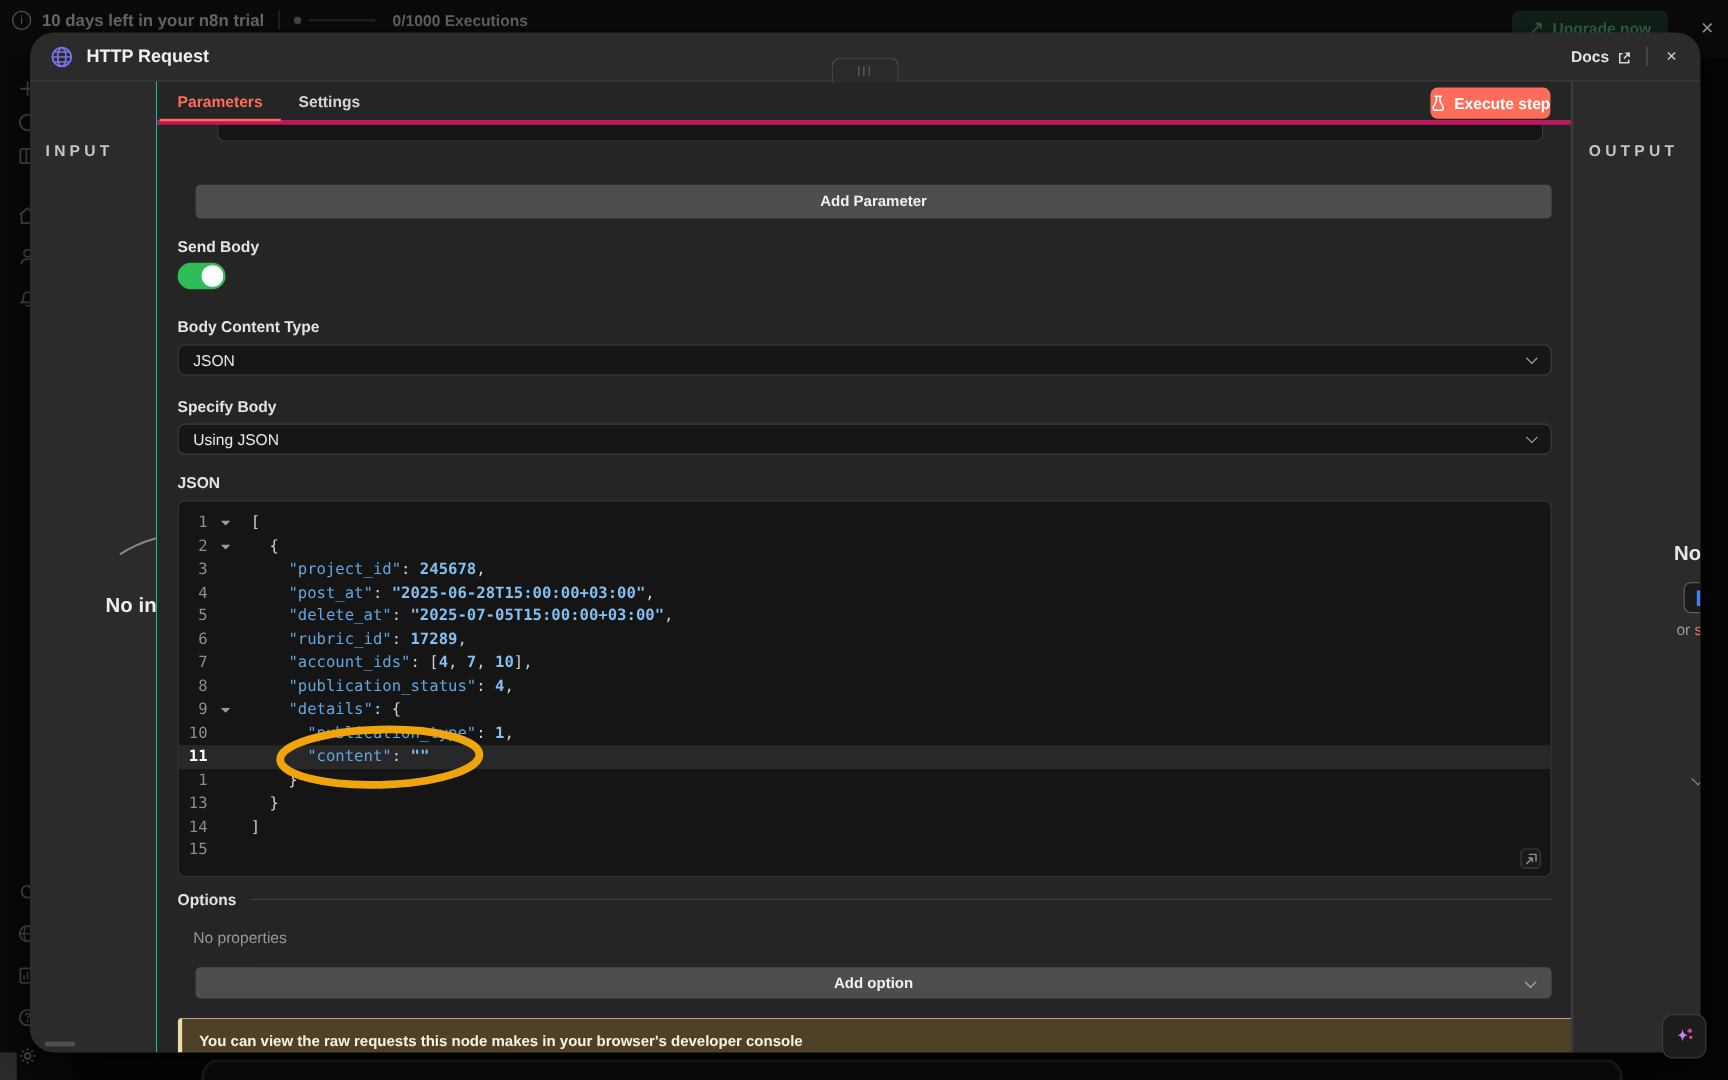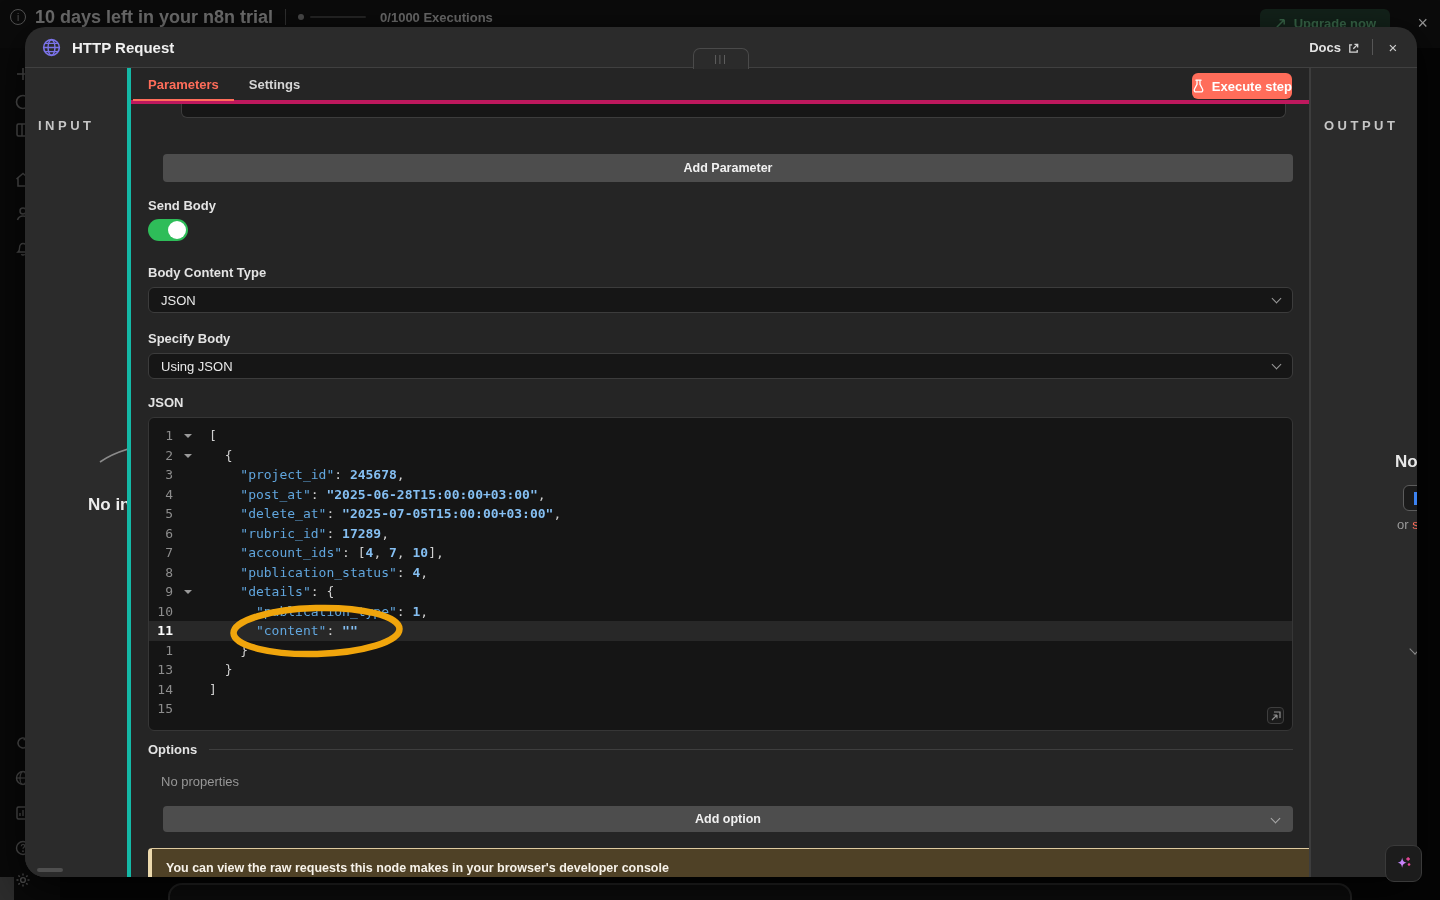--- a/index.html
+++ b/index.html
@@ -5,21 +5,21 @@
   * { margin:0; padding:0; box-sizing:border-box; }
   html,body { width:1440px; height:900px; overflow:hidden; background:#050505;
     font-family:"Liberation Sans", sans-serif; }
 
   
   #topbar { position:absolute; left:0; top:0; width:1440px; height:48px; background:#0b0b0b; z-index:1; }
   .dim { opacity:.5; }
   #topbar-inner { display:flex; align-items:center; height:34px; padding-left:10px; color:#b9b9b9; }
   .info-circle { width:16px; height:16px; border:1.5px solid #9a9a9a; border-radius:50%; display:inline-flex;
     align-items:center; justify-content:center; font-size:10px; color:#9a9a9a; margin-right:9px; }
-  .trial-text { font-size:18px; font-weight:700; color:#d2d2d2; }
+  .trial-text { font-size:14px; font-weight:700; color:#d2d2d2; }
   .tb-sep { width:1px; height:16px; background:#555; margin:0 12px; }
   .tb-dot { width:6px; height:6px; border-radius:50%; background:#8a8a8a; margin-right:6px; }
   .tb-track { width:56px; height:2px; background:#3f3f3f; border-radius:2px; margin-right:14px; }
   .exec-text { font-size:13px; font-weight:700; color:#c7c7c7; }
   #upgrade-btn { position:absolute; right:50px; top:9px; height:29px; padding:0 14px; background:#1c3a29;
     color:#66c287; font-size:13px; font-weight:700; border-radius:6px; display:flex; align-items:center; gap:7px; }
   #ndv-close { position:absolute; right:12px; top:14px; color:#8f8f8f; font-size:18px; line-height:18px; z-index:12; }
 
   #sidebar { position:absolute; left:0; top:48px; width:60px; height:852px; background:#090909; z-index:1; }
   .sb-ico { position:absolute; left:13px; width:20px; height:20px; color:#5f5f5f; opacity:.8; }
@@ -41,21 +41,21 @@
   .close-x { color:#cfcfcf; font-size:15px; font-weight:400; width:16px; text-align:center; }
 
   #drag-tab { position:absolute; left:668px; top:21px; width:56px; height:21px; background:#2b2b2b;
     border:1px solid #4a4a4a; border-bottom:none; border-radius:7px 7px 0 0; z-index:3;
     display:flex; align-items:center; justify-content:center; color:#6f6f6f; font-size:9px; letter-spacing:2px; }
 
   #modal-body { display:flex; height:809px; }
 
   
   .side-panel { width:106px; background:#2b2b2b; position:relative; overflow:hidden; flex:none; }
-  #input-panel { border-right:4px solid #14b8a6; }
+  #input-panel { border-right:1px solid #14b8a6; }
   #output-panel { width:107px; border-left:1px solid #3d3d3d; }
   .panel-label { position:absolute; left:13px; top:50px; font-size:13px; font-weight:700;
     letter-spacing:3.5px; color:#c6c6c6; }
   #no-input-text { position:absolute; left:63px; top:427px; font-size:17px; font-weight:700; color:#ededed; white-space:nowrap; }
   #input-arrow { position:absolute; left:74px; top:376px; }
   #input-scrollbar { position:absolute; left:12px; bottom:5px; width:26px; height:4px; background:#4f4f4f; border-radius:2px; }
 
   #out-no-text { position:absolute; left:84px; top:384px; font-size:17px; font-weight:700; color:#e8e8e8; white-space:nowrap; }
   #out-btn-frag { position:absolute; left:92px; top:417px; width:44px; height:26px; background:#1b1b1b;
     border:1px solid #5c5c5c; border-radius:6px; }

